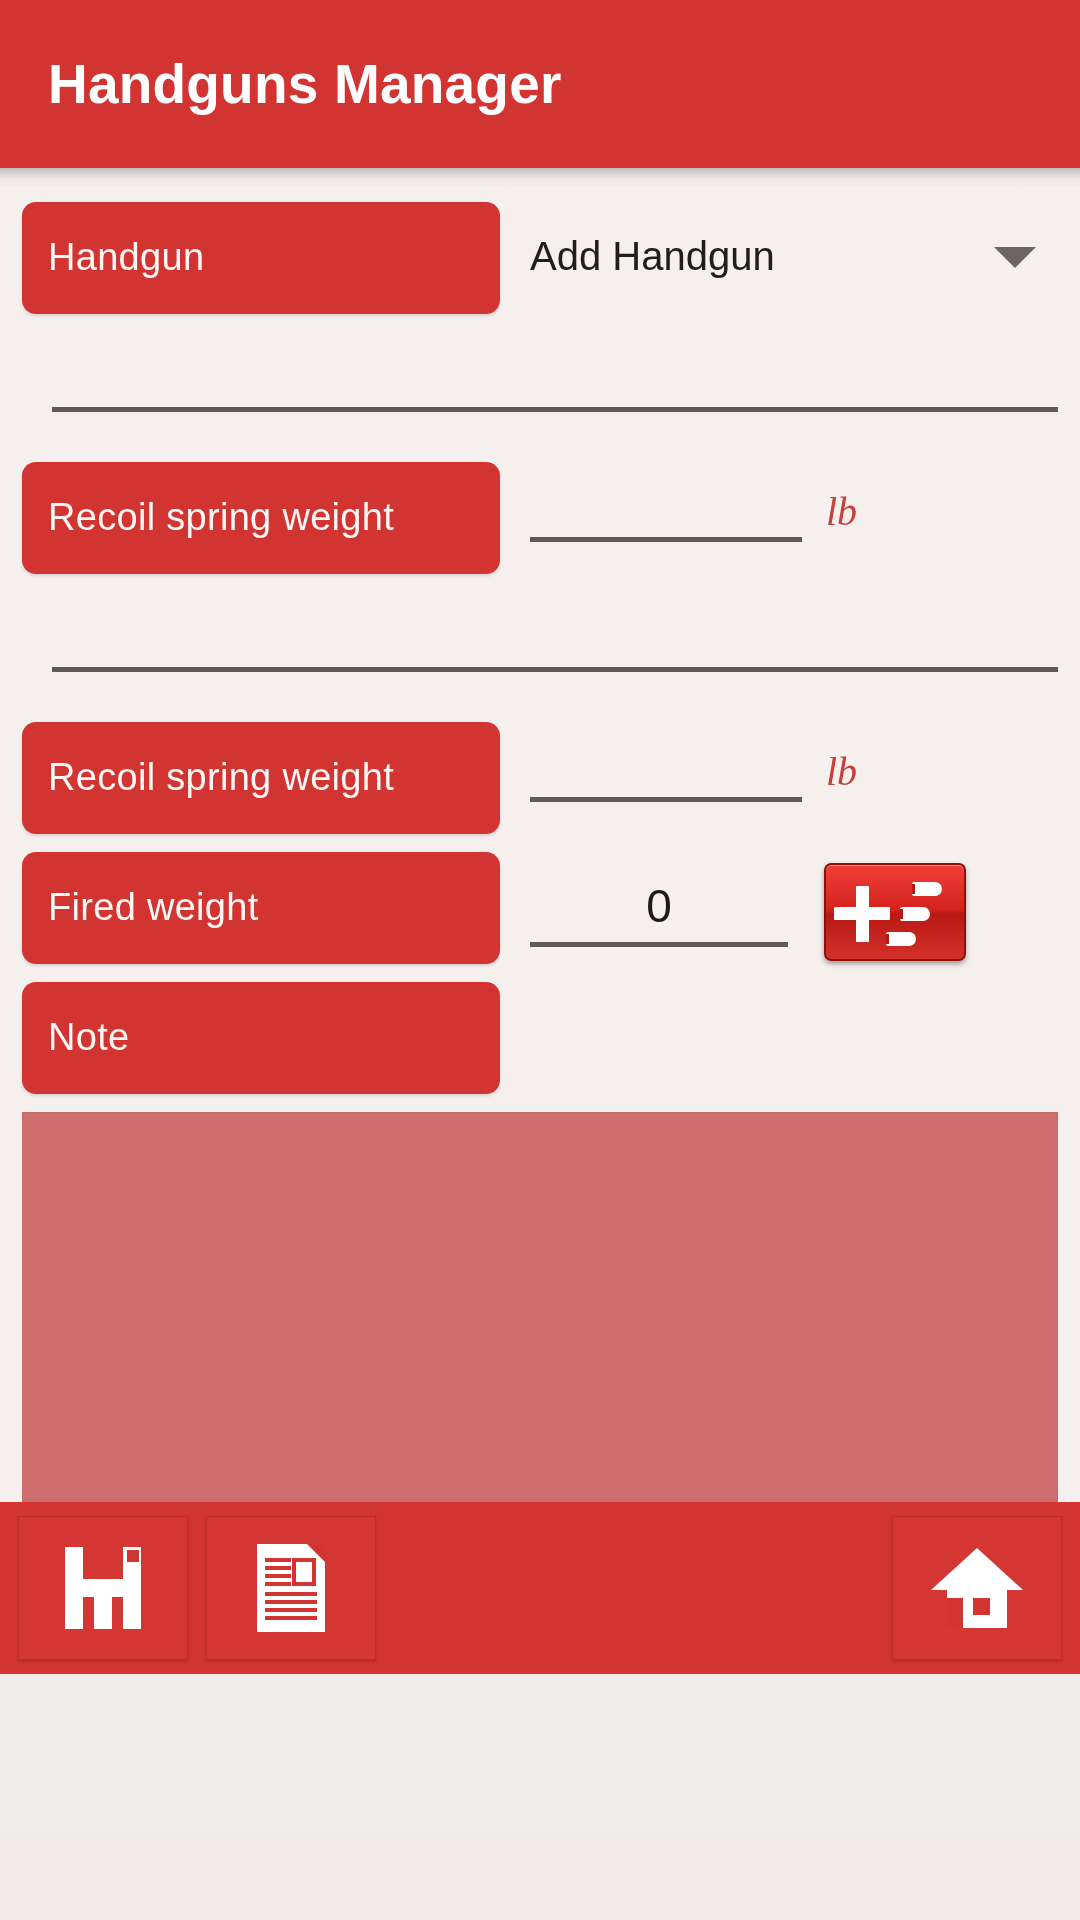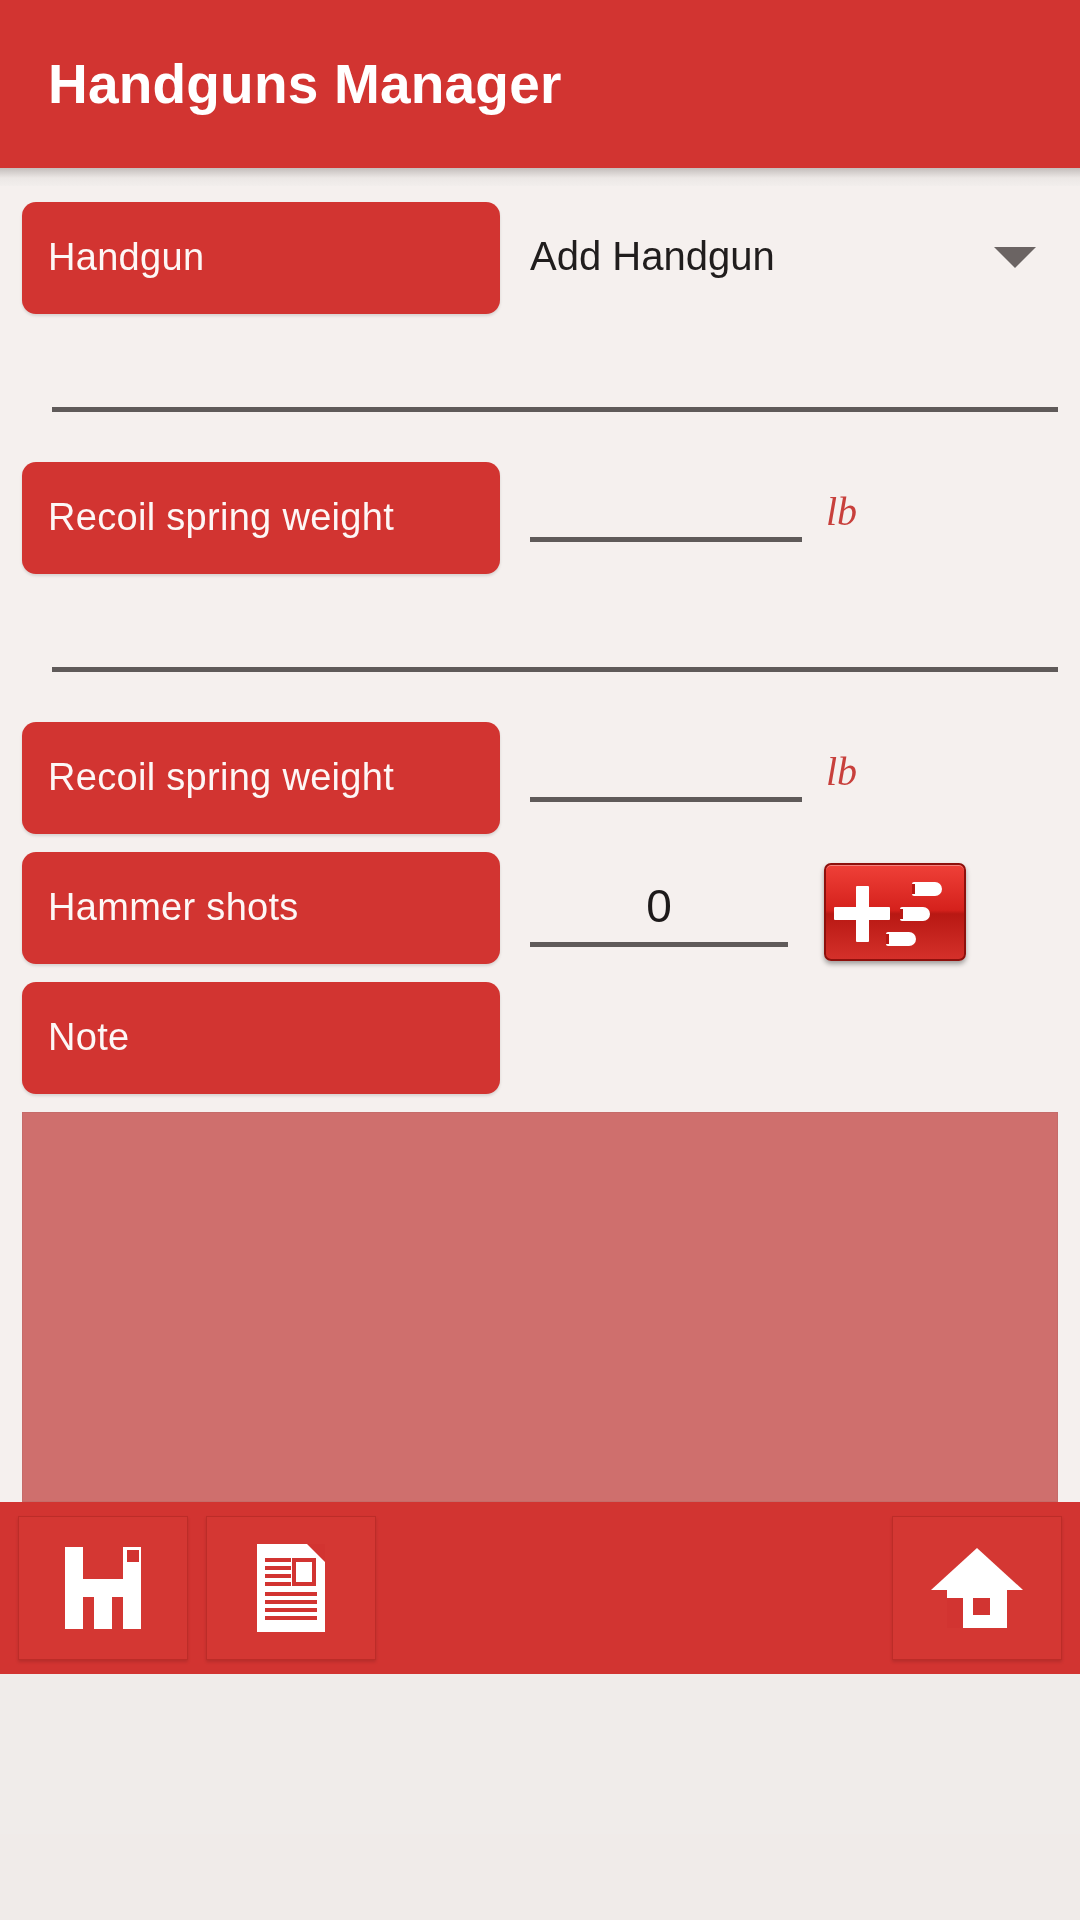--- a/index.html
+++ b/index.html
@@ -354,21 +354,21 @@
         <div class="field">
           <div class="weight-wrap">
             <div class="underline-short"></div>
             <span class="unit">lb</span>
           </div>
         </div>
       </div>
 
       <div class="row">
         <div class="label-btn">
-          <span class="label-btn-text">Hammer shots</span>
+          <span class="label-btn-text">Fired weight</span>
         </div>
         <div class="field">
           <div class="shots-wrap">
             <div class="shots-input">
               <span class="shots-value">0</span>
             </div>
             <div class="add-shot-btn">
               <span class="plus-h"></span>
               <span class="plus-v"></span>
               <span class="bullet b1">

